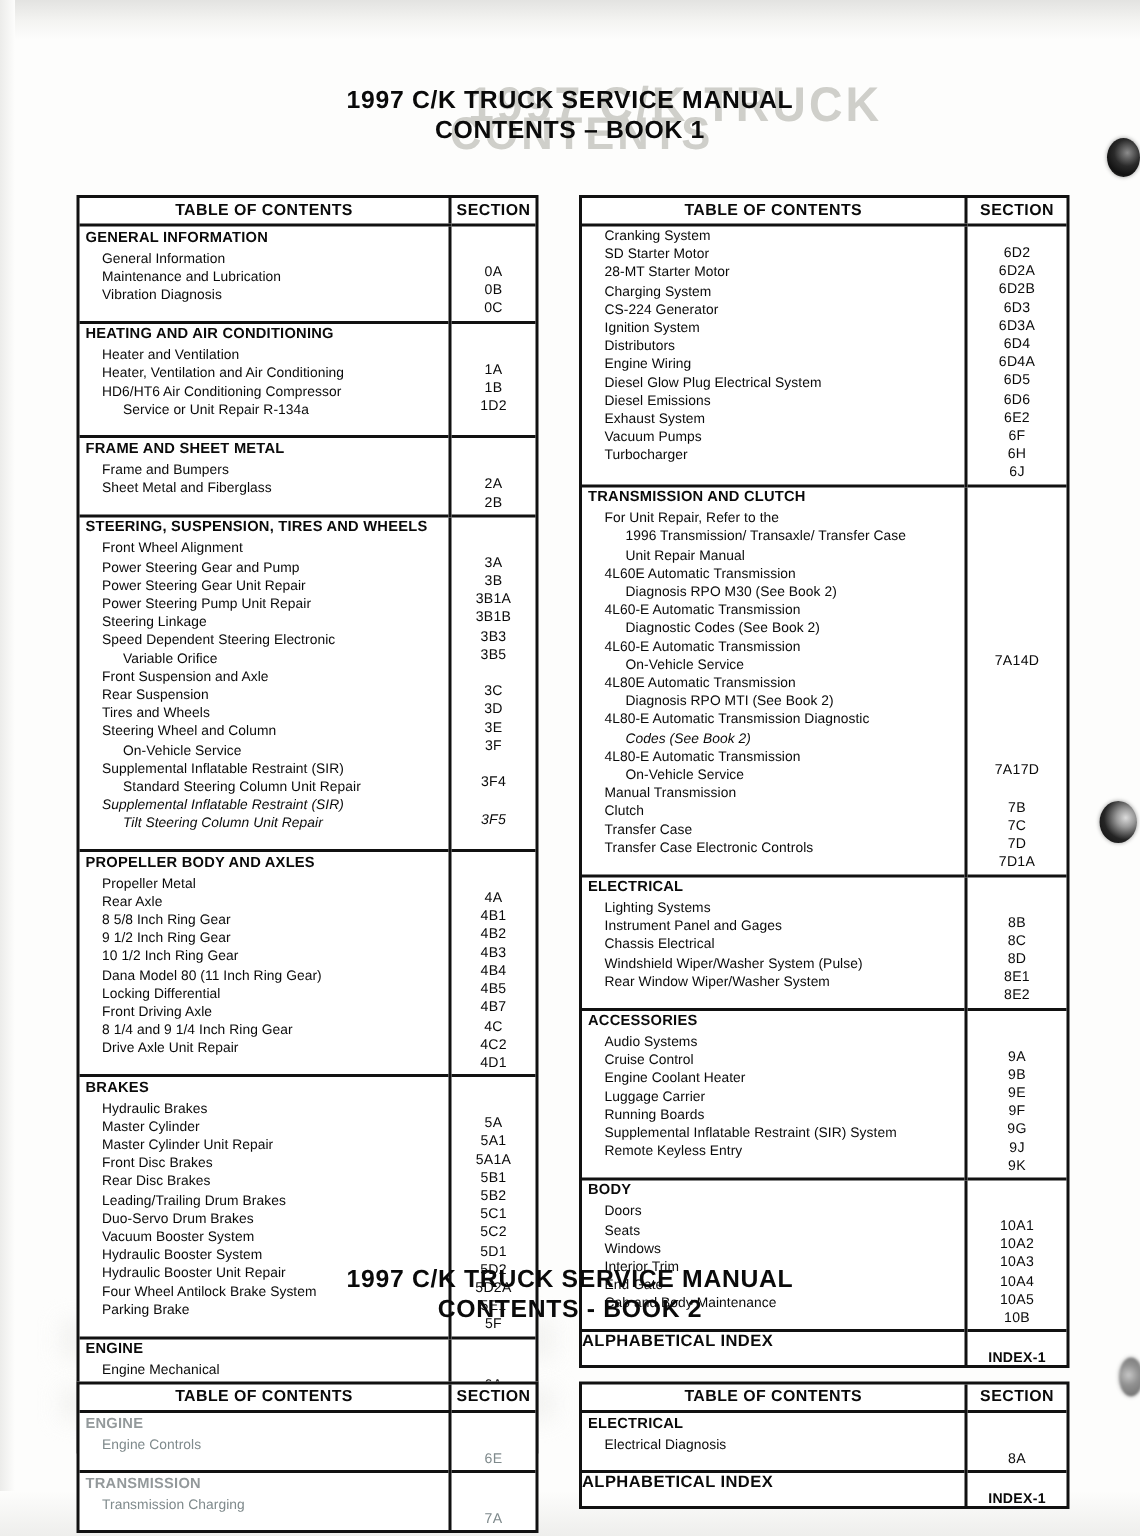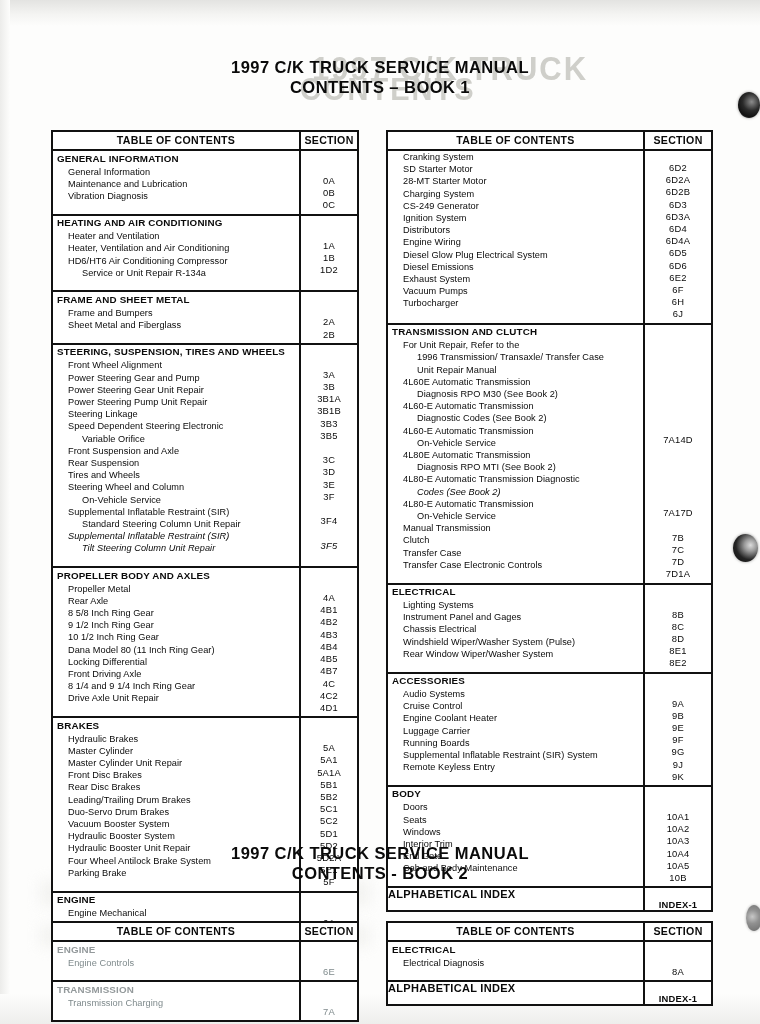--- a/index.html
+++ b/index.html
@@ -425,21 +425,21 @@
       </tr>
     </thead>
     <tbody>
         <tr class="grp">
           <td>
             <ul class="items">
               <li>Cranking System</li>
               <li>SD Starter Motor</li>
               <li>28-MT Starter Motor</li>
               <li>Charging System</li>
-              <li>CS-249 Generator</li>
+              <li>CS-224 Generator</li>
               <li>Ignition System</li>
               <li>Distributors</li>
               <li>Engine Wiring</li>
               <li>Diesel Glow Plug Electrical System</li>
               <li>Diesel Emissions</li>
               <li>Exhaust System</li>
               <li>Vacuum Pumps</li>
               <li>Turbocharger</li>
             </ul>
           </td>

